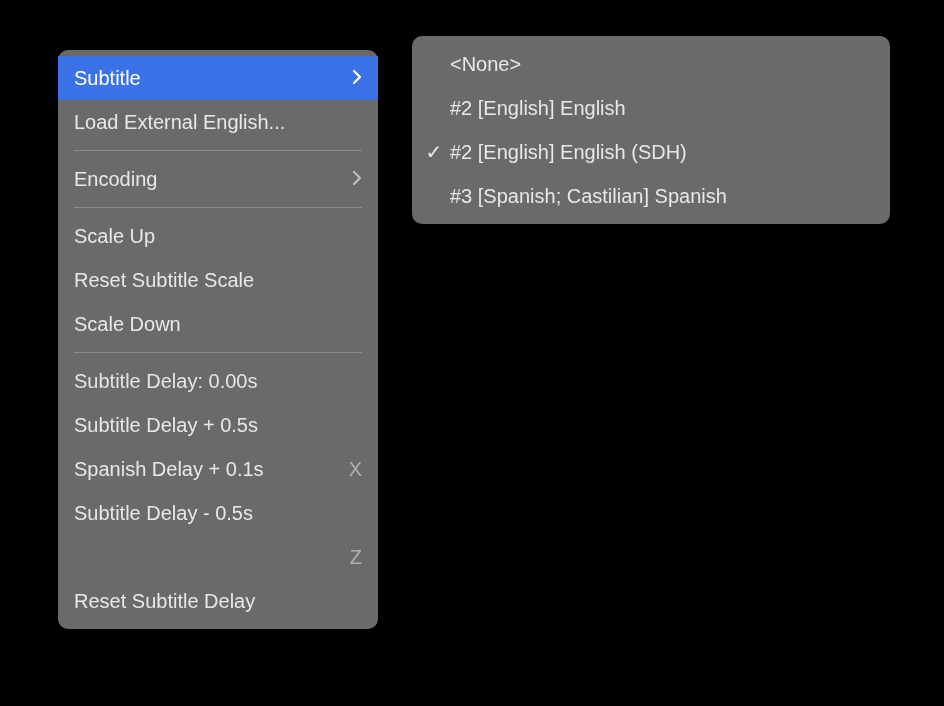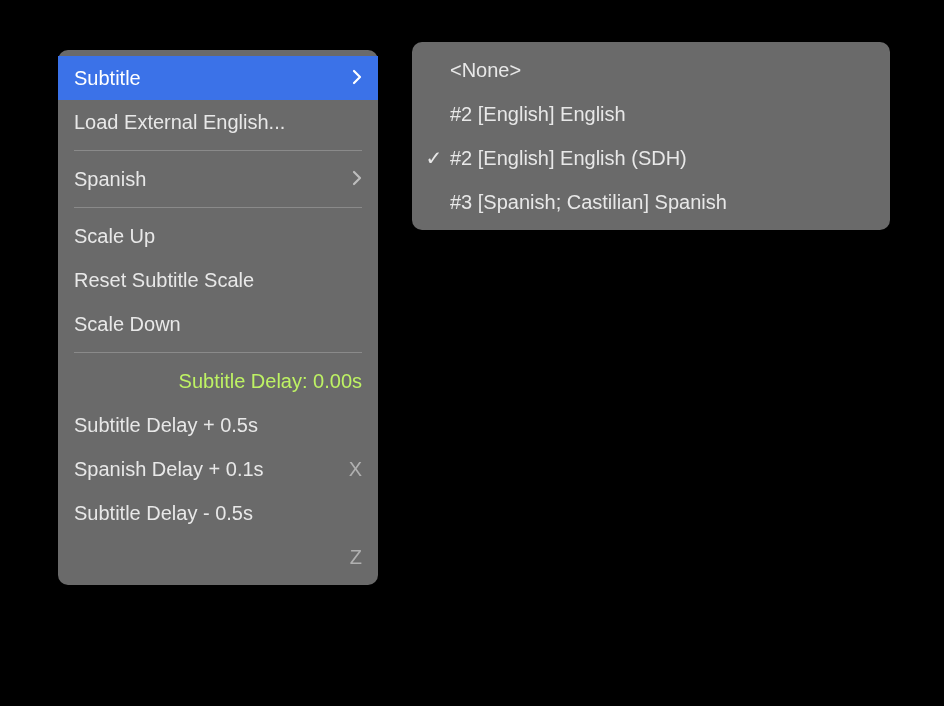--- a/index.html
+++ b/index.html
@@ -23,41 +23,40 @@
       padding: 6px 0;
       box-shadow: 0 4px 20px rgba(0,0,0,0.5);
     }
     .menu-main {
       left: 58px;
       top: 50px;
       width: 320px;
     }
     .menu-sub {
       left: 412px;
-      top: 42px;
+      top: 36px;
       width: 478px;
     }
     .menu-item {
       display: flex;
       align-items: center;
       padding: 7px 16px 7px 16px;
       cursor: default;
       position: relative;
       min-height: 44px;
     }
     .menu-item.highlighted {
       background: #3b72e8;
       color: #fff;
     }
     .menu-item.highlighted .chevron {
       color: #fff;
     }
     .menu-item.disabled {
-      color: #bef264;
-      text-align: right;
+      color: #e5e5e5;
     }
     .menu-item .label {
       flex: 1;
     }
     .chevron {
       color: #bdbdbd;
       font-size: 20px;
       font-weight: 300;
       margin-left: auto;
     }
@@ -95,21 +94,21 @@
       <svg width="10" height="16" viewBox="0 0 10 16">
           <path d="M2 2 L8 8 L2 14" stroke="currentColor" stroke-width="2.2" fill="none" stroke-linecap="round" stroke-linejoin="round"></path>
         </svg>
     </span>
   </div>
   <div class="menu-item">
     <span class="label">Load External English...</span>
   </div>
   <div class="separator"></div>
   <div class="menu-item">
-    <span class="label">Spanish</span>
+    <span class="label">Encoding</span>
     <span class="chevron">
       <svg width="10" height="16" viewBox="0 0 10 16">
           <path d="M2 2 L8 8 L2 14" stroke="currentColor" stroke-width="2.2" fill="none" stroke-linecap="round" stroke-linejoin="round"></path>
         </svg>
     </span>
   </div>
   <div class="separator"></div>
   <div class="menu-item">
     <span class="label">Scale Up</span>
   </div>
@@ -129,20 +128,23 @@
   <div class="menu-item">
     <span class="label">Spanish Delay + 0.1s</span>
     <span class="shortcut">X</span>
   </div>
   <div class="menu-item">
     <span class="label">Subtitle Delay - 0.5s</span>
   </div>
   <div class="menu-item">
     <span class="shortcut">Z</span>
   </div>
+  <div class="menu-item">
+    <span class="label">Reset Subtitle Delay</span>
+  </div>
 </div>
 
 <div class="menu menu-sub">
   <div class="menu-item">
     <span class="check-col"></span>
     <span class="label">&lt;None&gt;</span>
   </div>
   <div class="menu-item">
     <span class="check-col"></span>
     <span class="label">#2 [English] English</span>

